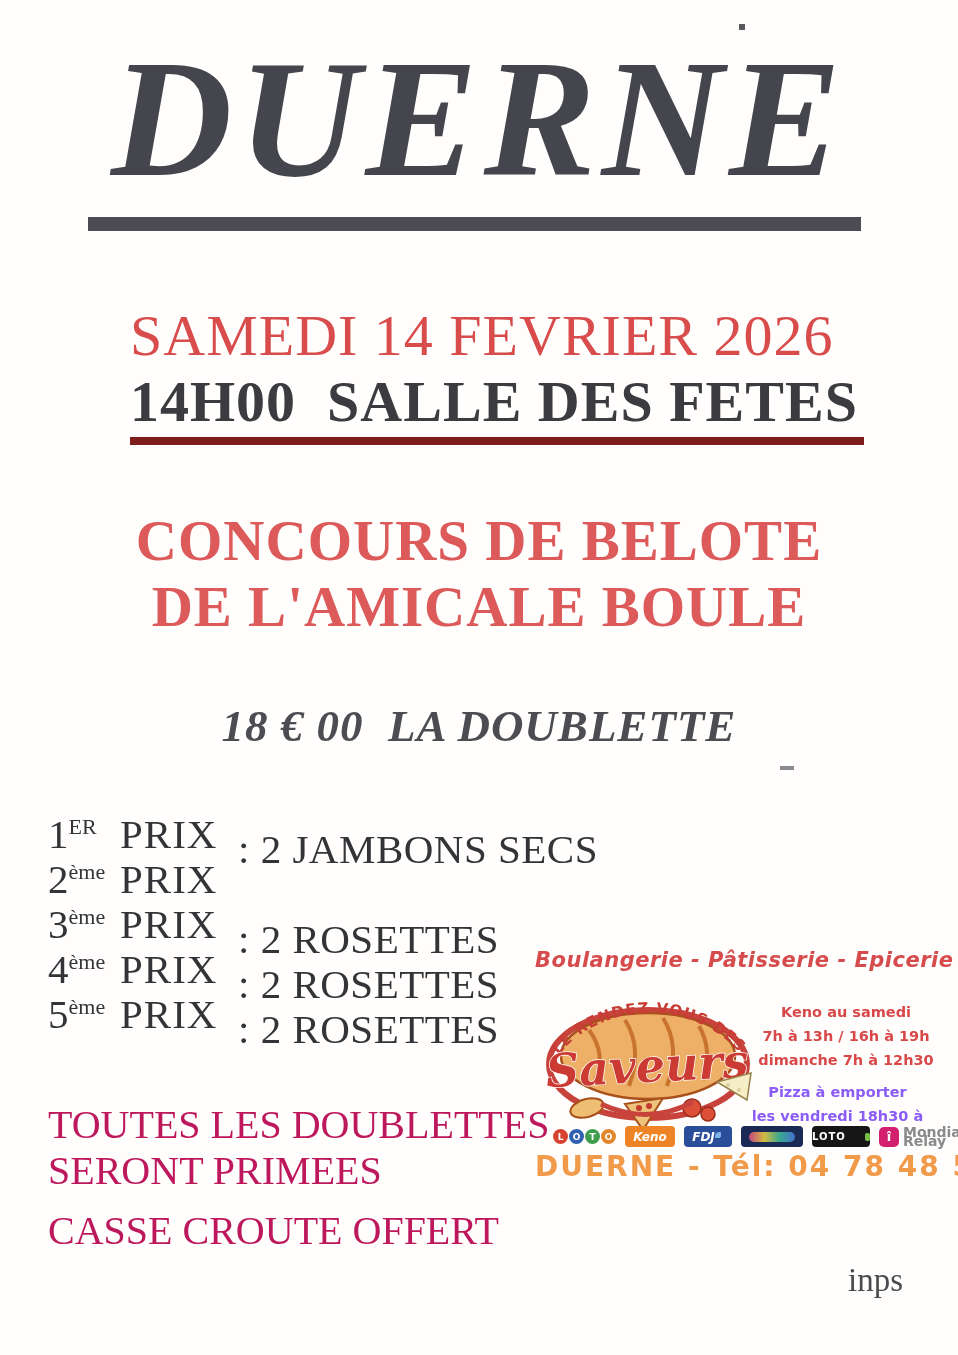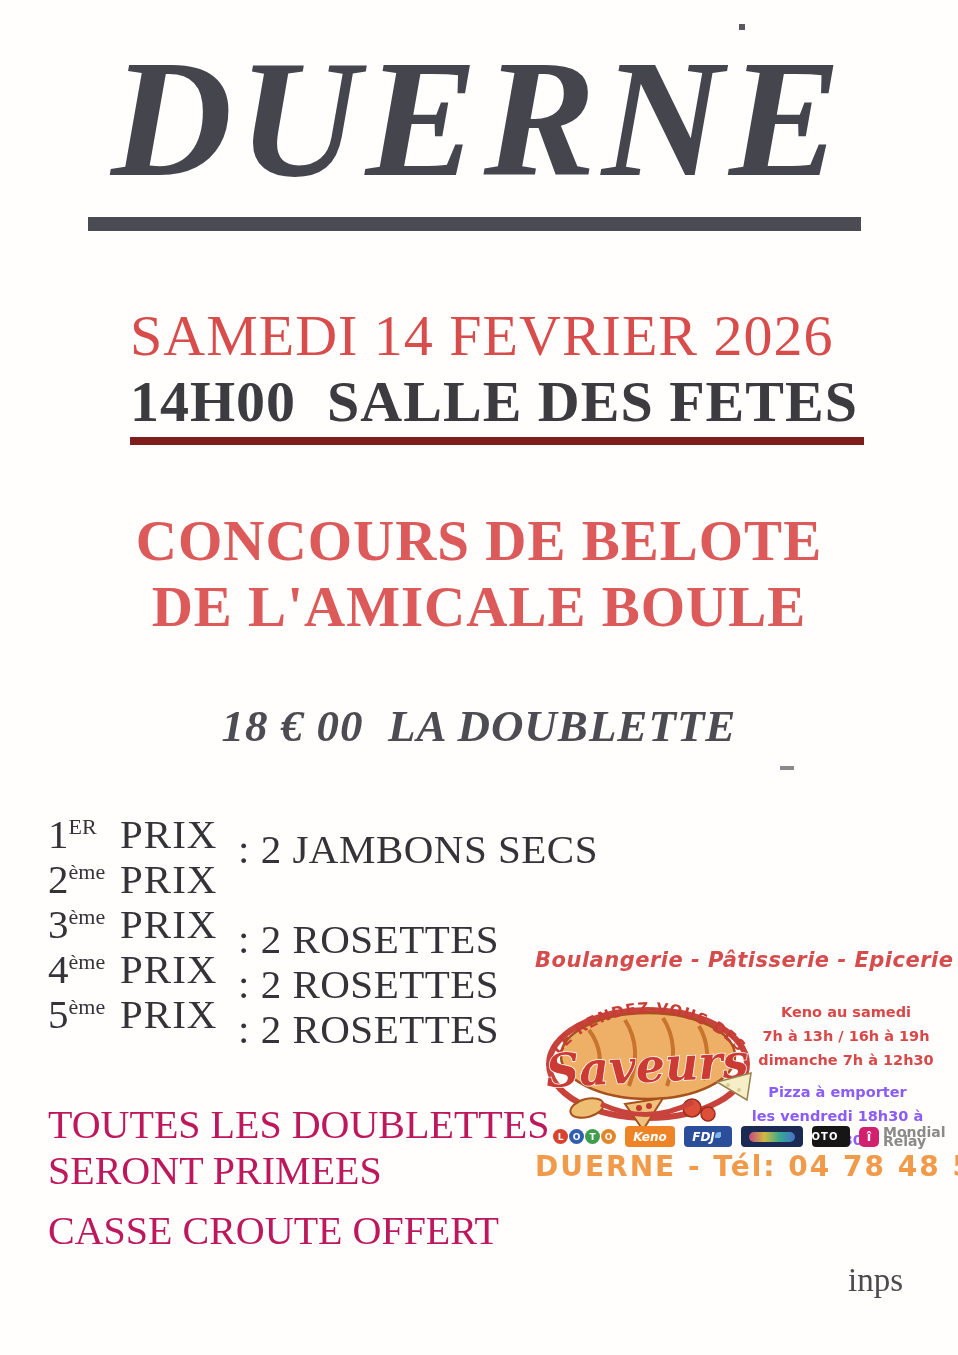--- a/index.html
+++ b/index.html
@@ -87,21 +87,21 @@
           display:flex; align-items:center; justify-content:center; font-weight:bold; }
   .b1 { background:#d8432f; } .b2 { background:#2f5fae; }
   .b3 { background:#3f9d4e; } .b4 { background:#e2862c; }
   .keno { background:#ef8427; width:50px; font-size:12px; font-style:italic; }
   .fdj  { background:#2b4e9b; width:48px; font-size:12px; font-style:italic; gap:0; }
   .fdj .clover { width:9px; height:9px; border-radius:50%;
     background:radial-gradient(circle at 30% 30%, #7fb4e8 40%, #2b4e9b 42%); }
   .illiko { background:#1a2a52; width:62px; }
   .illiko .spark { width:46px; height:10px; border-radius:5px;
     background:linear-gradient(90deg,#e34d8a,#f2d23c,#3fbf9a,#4d7de3); opacity:.85; }
-  .lotofoot { background:#161616; width:38px; font-size:10px; letter-spacing:1px; gap:19px;text-align:center; }
+  .lotofoot { background:#161616; width:58px; font-size:10px; letter-spacing:1px; gap:19px;text-align:center; }
   .lotofoot .chip { width:8px; height:8px; background:#76c043; border-radius:2px; }
   .mr { display:flex; align-items:center; gap:4px; }
   .mr-icon { width:20px; height:20px; border-radius:5px; background:#d2206e; color:#fff;
              font-size:13px; font-weight:bold; display:flex; align-items:center; justify-content:center; }
   .mr-text { font-size:14px; line-height:9px; color:#8a8a8a; font-weight:bold; }
   .phone-line {
     position:absolute; left:0; top:202px; width:100%; text-align:center;
     color:#f09a4a; font-weight:bold; font-size:28px; letter-spacing:2px; white-space:nowrap;
   }
 

